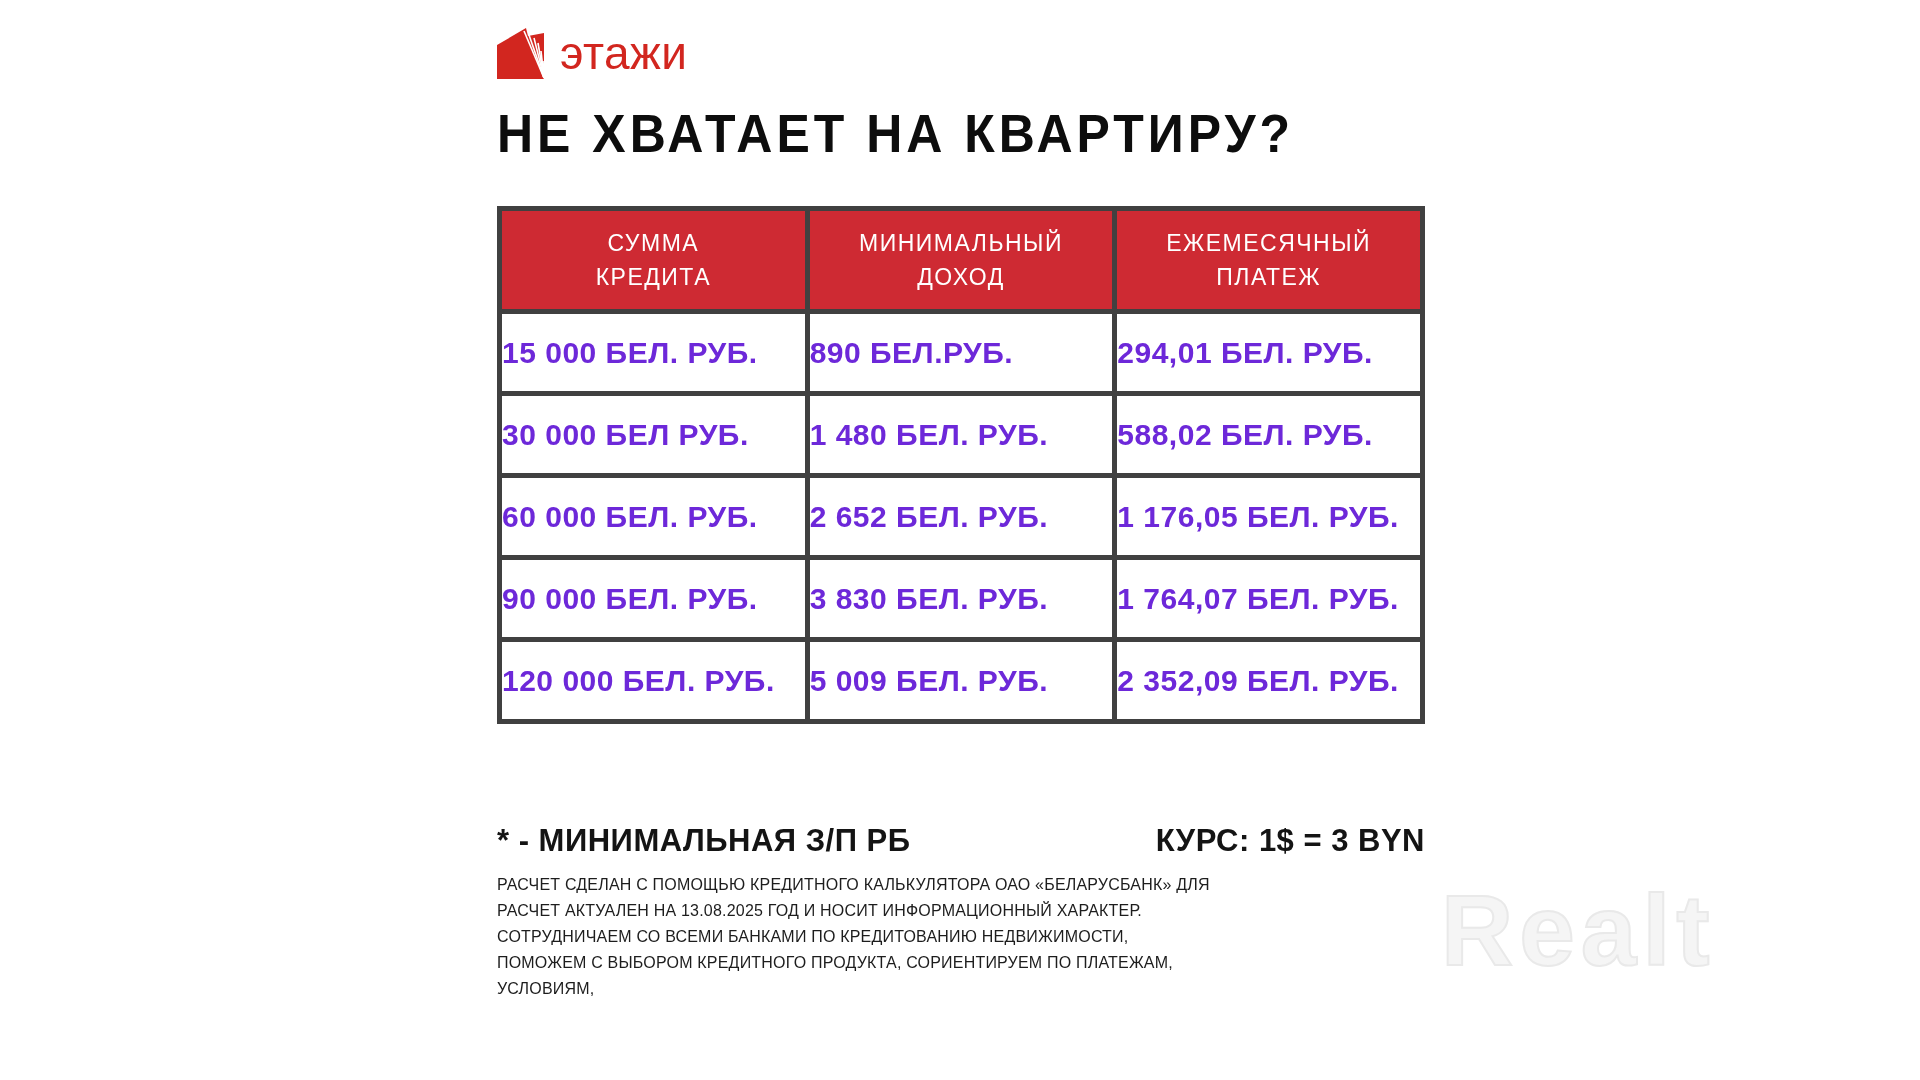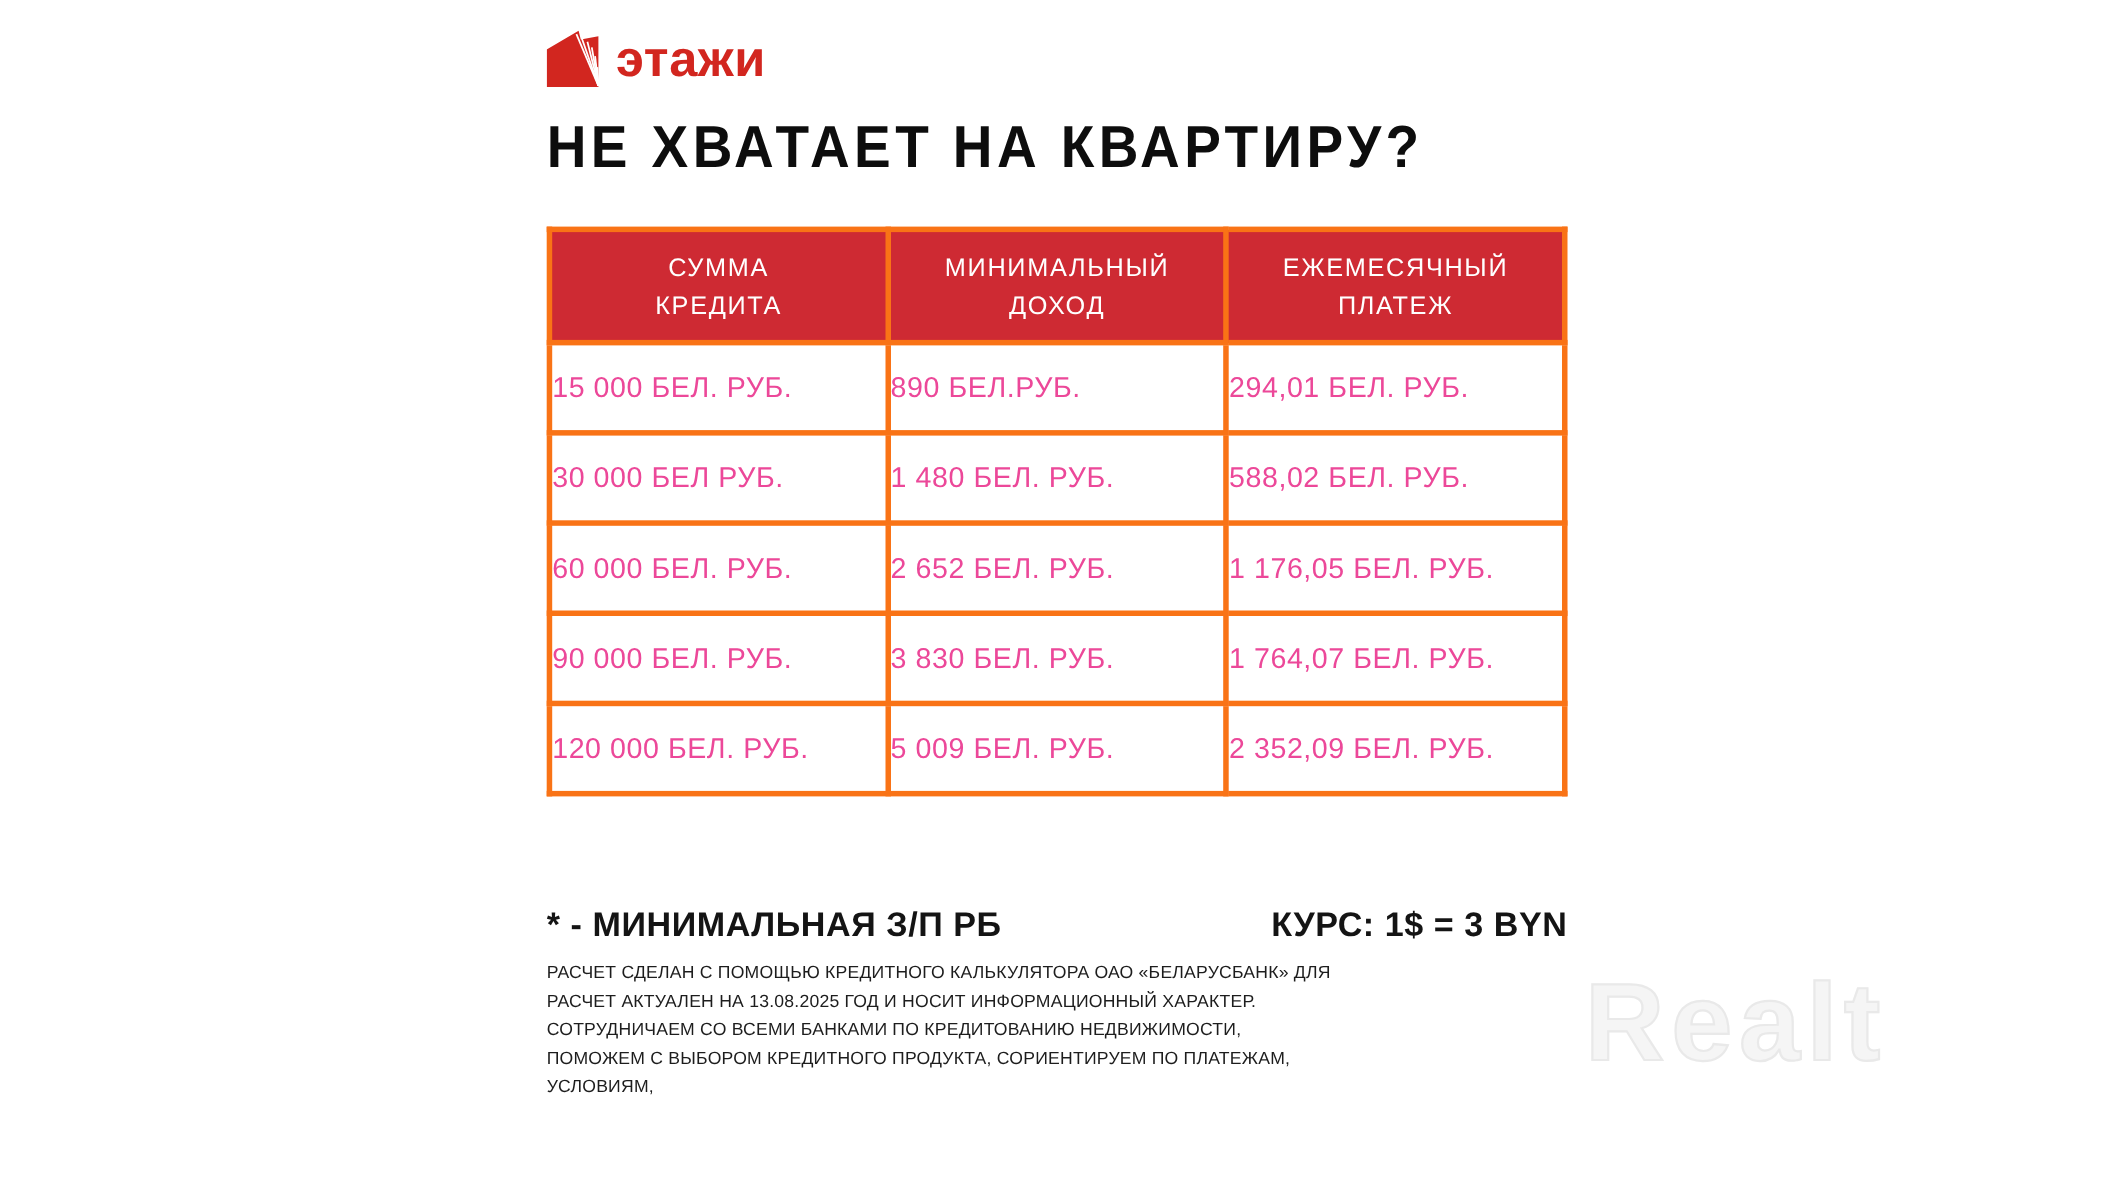--- a/index.html
+++ b/index.html
@@ -10,48 +10,48 @@
     position: relative;
     overflow: hidden;
     color: #111;
   }
   .content { position: absolute; left: 497px; top: 0; width: 928px; }
 
   
   .logo { position: absolute; top: 27px; left: 0; display: flex; align-items: center; gap: 13px; }
   .logo svg { display: block; }
   .brand {
-    font-size: 46px; font-weight: 700; color: #d2261f;
+    font-size: 46px; font-weight: 400; color: #d2261f;
     letter-spacing: 0.5px; line-height: 1;
   }
 
   
   .page-title {
     position: absolute; top: 102px; left: 0; width: 928px;
     font-size: 50px; font-weight: 900; letter-spacing: 4px;
     color: #0d0d0d; white-space: nowrap; transform: scaleY(1.08);
     transform-origin: top left;
   }
 
   
   table.credit-table {
     position: absolute; top: 206px; left: 0; width: 928px;
     border-collapse: collapse; table-layout: fixed;
   }
   .credit-table th, .credit-table td {
-    border: 5px solid #f97316; vertical-align: middle;
+    border: 5px solid #404040; vertical-align: middle;
   }
   .credit-table th {
     height: 103px; background: #ce2a33; color: #ffffff;
     font-size: 23px; font-weight: 500; letter-spacing: 1.5px;
     line-height: 1.5; white-space: pre-line;
   }
   .credit-table td {
     height: 82px; background: #ffffff;
-    font-size: 26px; font-weight: 400; letter-spacing: 0.5px; color: #ec4899;
+    font-size: 30px; font-weight: 700; letter-spacing: 0.5px; color: #6d28d9;
   }
 
   
   .footnotes {
     position: absolute; top: 823px; left: 0; width: 928px;
     display: flex; justify-content: space-between; align-items: baseline;
     font-size: 31px; font-weight: 600; letter-spacing: 0.5px; color: #141414;
   }
 
   

